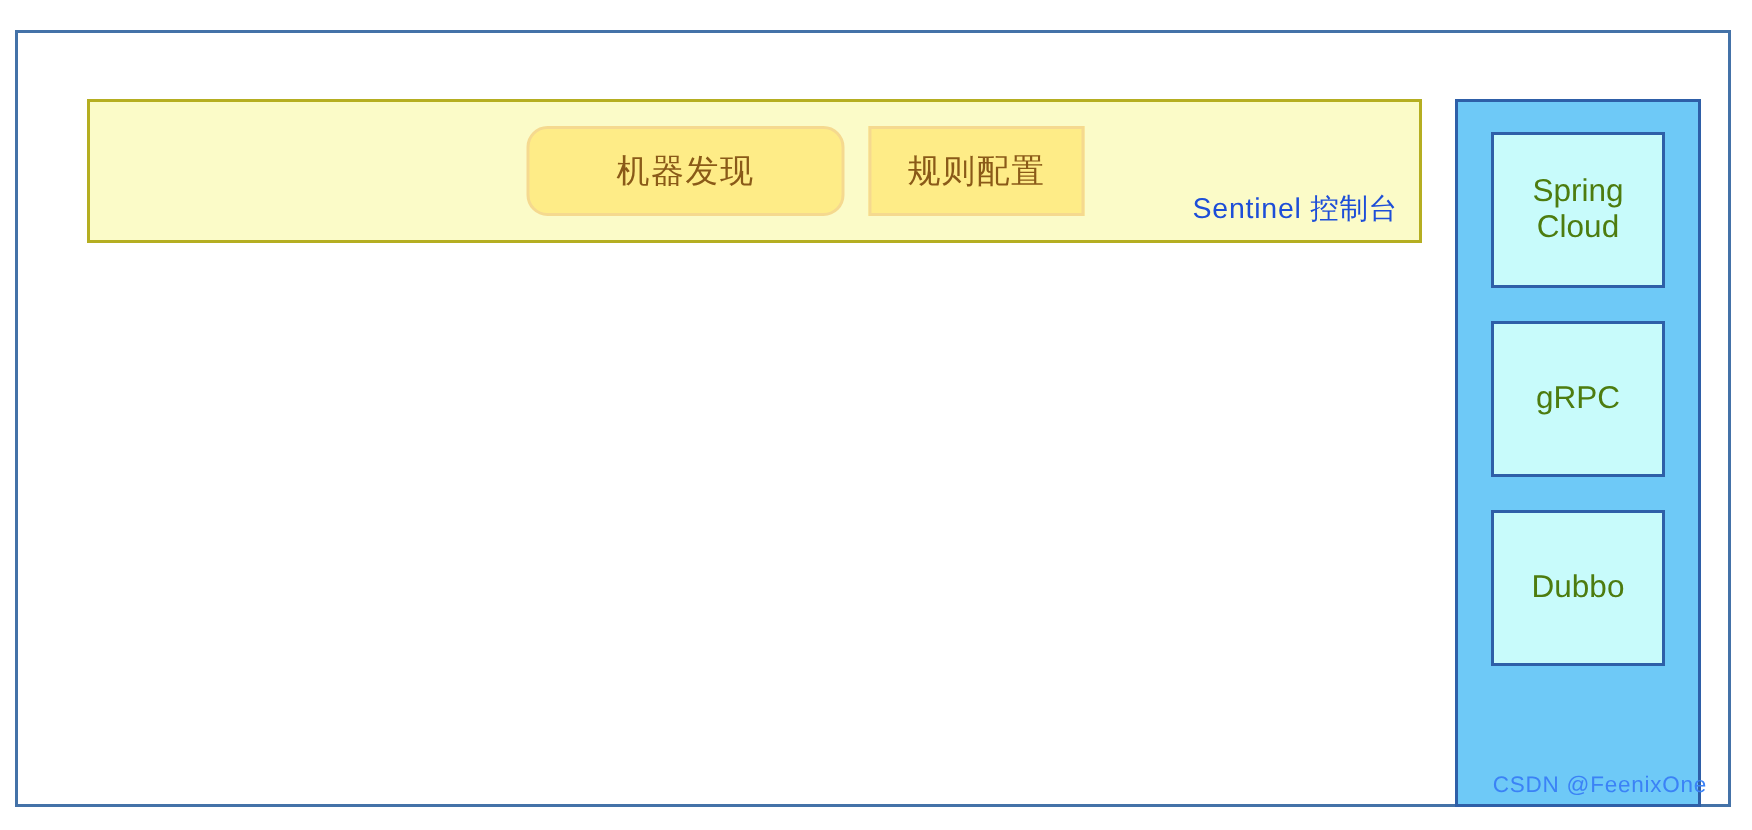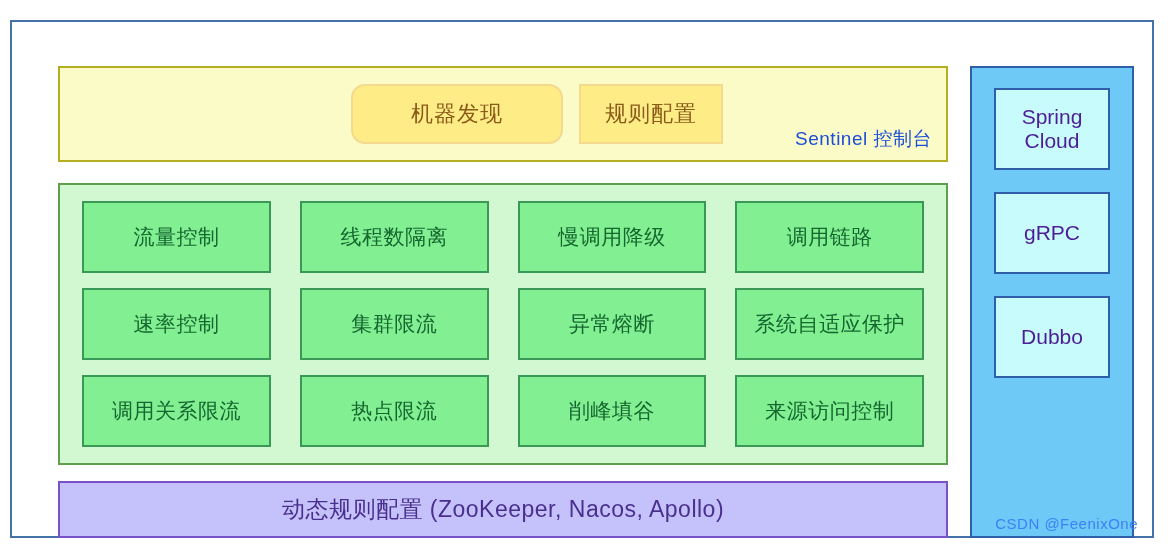--- a/index.html
+++ b/index.html
@@ -132,31 +132,31 @@
     border: 2px solid #2e5fa8;
     box-sizing: border-box;
     display: flex;
     flex-direction: column;
     align-items: center;
     padding-top: 20px;
     gap: 22px;
   }
   .adapter-cell {
     width: 116px;
-    height: 82px;
+    height: 104px;
     background: #c8fbfb;
     border: 2px solid #2e5fa8;
     box-sizing: border-box;
     display: flex;
     align-items: center;
     justify-content: center;
     text-align: center;
     font-size: 21px;
     line-height: 1.15;
-    color: #4c1d95;
+    color: #4d7c0f;
   }
 
   
   .watermark {
     position: absolute;
     right: 14px;
     bottom: 4px;
     font-size: 15px;
     color: #3b82f6;
     letter-spacing: 0.5px;
@@ -168,38 +168,21 @@
 <div id="canvas">
 
   <div class="outer-frame">
 
     <div class="console-panel">
       <div class="console-btn b2">机器发现</div>
       <div class="console-btn b3">规则配置</div>
       <div class="console-label">Sentinel 控制台</div>
     </div>
 
-    <div class="cap-panel">
-      <div class="cap-grid">
-        <div class="cap-cell">流量控制</div>
-        <div class="cap-cell">线程数隔离</div>
-        <div class="cap-cell">慢调用降级</div>
-        <div class="cap-cell">调用链路</div>
-        <div class="cap-cell">速率控制</div>
-        <div class="cap-cell">集群限流</div>
-        <div class="cap-cell">异常熔断</div>
-        <div class="cap-cell">系统自适应保护</div>
-        <div class="cap-cell">调用关系限流</div>
-        <div class="cap-cell">热点限流</div>
-        <div class="cap-cell">削峰填谷</div>
-        <div class="cap-cell">来源访问控制</div>
-      </div>
-    </div>
 
-    <div class="rules-bar">动态规则配置 (ZooKeeper, Nacos, Apollo)</div>
 
     <div class="adapter-panel">
       <div class="adapter-cell">Spring Cloud</div>
       <div class="adapter-cell">gRPC</div>
       <div class="adapter-cell">Dubbo</div>
     </div>
 
     <div class="watermark">CSDN @FeenixOne</div>
 
   </div>

